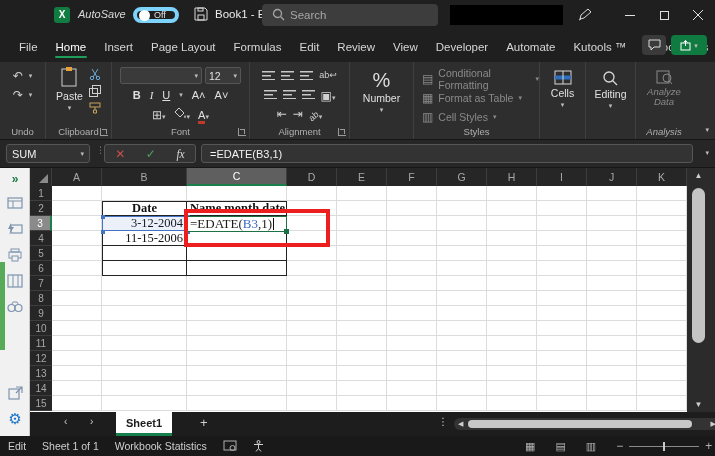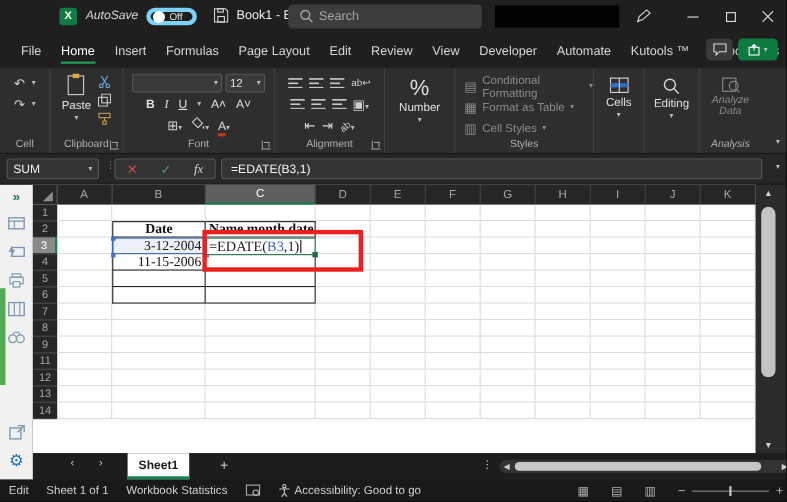--- a/index.html
+++ b/index.html
@@ -163,22 +163,22 @@
           <line x1="0" y1="0" x2="10" y2="10" stroke="#e0e0e0"></line>
           <line x1="10" y1="0" x2="0" y2="10" stroke="#e0e0e0"></line>
         </svg>
     </div>
   </div>
 
   <div class="menubar" id="menubar">
       <span class="mtab">File</span>
       <span class="mtab active">Home</span>
       <span class="mtab">Insert</span>
+      <span class="mtab">Page Layout</span>
       <span class="mtab">Formulas</span>
-      <span class="mtab">Page Layout</span>
       <span class="mtab">Edit</span>
       <span class="mtab">Review</span>
       <span class="mtab">View</span>
       <span class="mtab">Developer</span>
       <span class="mtab">Automate</span>
       <span class="mtab">Kutools ™</span>
       <span class="mtab">Kutools Plus</span>
     <div class="comment-btn">
       <svg width="13" height="12" viewBox="0 0 13 12">
           <path d="M1 1h11v7H6l-3 3v-3H1z" fill="none" stroke="#d9d9d9"></path>
@@ -196,21 +196,21 @@
   <div class="ribbon">
     <div class="rgroup" style="width:46px;">
       <div class="rrow">
           <span class="icon-sm">↶</span>
           <span class="chev">▾</span>
         </div>
       <div class="rrow">
           <span class="icon-sm">↷</span>
           <span class="chev">▾</span>
         </div>
-      <div class="rlabel">Cell</div>
+      <div class="rlabel">Undo</div>
     </div>
 
     <div class="rgroup" style="width:66px;">
       <div style="display:flex;gap:6px;align-items:flex-start;">
         <div class="bigbtn">
           <svg width="18" height="22" viewBox="0 0 18 22">
             <rect x="2" y="3" width="14" height="17" fill="none" stroke="#cfcfcf"></rect>
             <rect x="6" y="1" width="6" height="4" fill="#e8a33d"></rect>
           </svg>
           <span>Paste</span>
@@ -557,20 +557,34 @@
         <div class="gcell" style="width: 50px;"></div>
         <div class="gcell" style="width: 50px;"></div>
         <div class="gcell" style="width: 50px;"></div>
         <div class="gcell" style="width: 50px;"></div>
         <div class="gcell" style="width: 50px;"></div>
         <div class="gcell" style="width: 50px;"></div>
         <div class="gcell" style="width: 50px;"></div>
         <div class="gcell" style="width: 50px;"></div>
       </div>
       <div class="grow">
+        <div class="rowhead">10</div>
+        <div class="gcell" style="width: 50px;"></div>
+        <div class="gcell" style="width: 85px;"></div>
+        <div class="gcell" style="width: 100px;"></div>
+        <div class="gcell" style="width: 50px;"></div>
+        <div class="gcell" style="width: 50px;"></div>
+        <div class="gcell" style="width: 50px;"></div>
+        <div class="gcell" style="width: 50px;"></div>
+        <div class="gcell" style="width: 50px;"></div>
+        <div class="gcell" style="width: 50px;"></div>
+        <div class="gcell" style="width: 50px;"></div>
+        <div class="gcell" style="width: 50px;"></div>
+      </div>
+      <div class="grow">
         <div class="rowhead">11</div>
         <div class="gcell" style="width: 50px;"></div>
         <div class="gcell" style="width: 85px;"></div>
         <div class="gcell" style="width: 100px;"></div>
         <div class="gcell" style="width: 50px;"></div>
         <div class="gcell" style="width: 50px;"></div>
         <div class="gcell" style="width: 50px;"></div>
         <div class="gcell" style="width: 50px;"></div>
         <div class="gcell" style="width: 50px;"></div>
         <div class="gcell" style="width: 50px;"></div>
@@ -600,20 +614,34 @@
         <div class="gcell" style="width: 50px;"></div>
         <div class="gcell" style="width: 50px;"></div>
         <div class="gcell" style="width: 50px;"></div>
         <div class="gcell" style="width: 50px;"></div>
         <div class="gcell" style="width: 50px;"></div>
         <div class="gcell" style="width: 50px;"></div>
         <div class="gcell" style="width: 50px;"></div>
       </div>
       <div class="grow">
         <div class="rowhead">14</div>
+        <div class="gcell" style="width: 50px;"></div>
+        <div class="gcell" style="width: 85px;"></div>
+        <div class="gcell" style="width: 100px;"></div>
+        <div class="gcell" style="width: 50px;"></div>
+        <div class="gcell" style="width: 50px;"></div>
+        <div class="gcell" style="width: 50px;"></div>
+        <div class="gcell" style="width: 50px;"></div>
+        <div class="gcell" style="width: 50px;"></div>
+        <div class="gcell" style="width: 50px;"></div>
+        <div class="gcell" style="width: 50px;"></div>
+        <div class="gcell" style="width: 50px;"></div>
+      </div>
+      <div class="grow">
+        <div class="rowhead">15</div>
         <div class="gcell" style="width: 50px;"></div>
         <div class="gcell" style="width: 85px;"></div>
         <div class="gcell" style="width: 100px;"></div>
         <div class="gcell" style="width: 50px;"></div>
         <div class="gcell" style="width: 50px;"></div>
         <div class="gcell" style="width: 50px;"></div>
         <div class="gcell" style="width: 50px;"></div>
         <div class="gcell" style="width: 50px;"></div>
         <div class="gcell" style="width: 50px;"></div>
         <div class="gcell" style="width: 50px;"></div>
@@ -664,21 +692,20 @@
       <svg width="14" height="12" viewBox="0 0 14 12">
           <rect x="1" y="1" width="12" height="9" fill="none" stroke="#b0b0b0"></rect>
           <circle cx="9.5" cy="8" r="2.5" fill="none" stroke="#b0b0b0"></circle>
         </svg>
     </span>
     <span class="st-item" style="display:flex;align-items:center;gap:4px;">
       <svg width="11" height="12" viewBox="0 0 11 12">
           <circle cx="5.5" cy="2" r="1.5" fill="none" stroke="#cfcfcf"></circle>
           <path d="M1 4.5h9M5.5 4.5v4M5.5 8.5L3 11.5M5.5 8.5L8 11.5" fill="none" stroke="#cfcfcf"></path>
         </svg>
-      <span>Accessibility: Good to go</span>
     </span>
     <div class="st-right" style="left:505px;">
       <span class="viewico">▦</span>
       <span class="viewico">▤</span>
       <span class="viewico">▥</span>
       <span class="viewico" style="font-size:12px;">−</span>
       <div class="zoomline">
           <div class="zoomthumb"></div>
         </div>
       <span class="viewico" style="margin-left:0;font-size:12px;">+</span>

